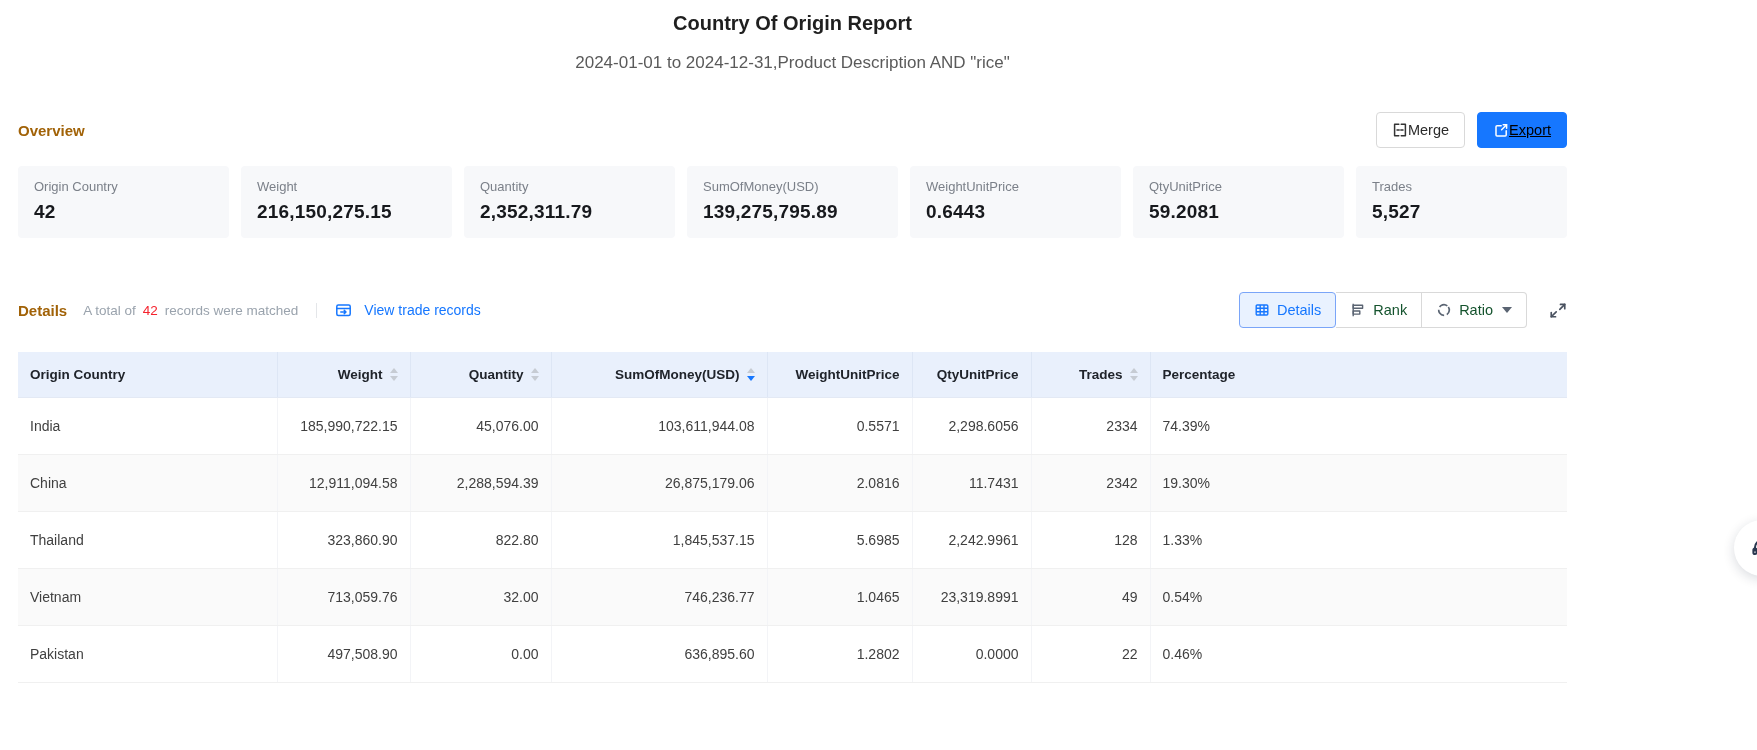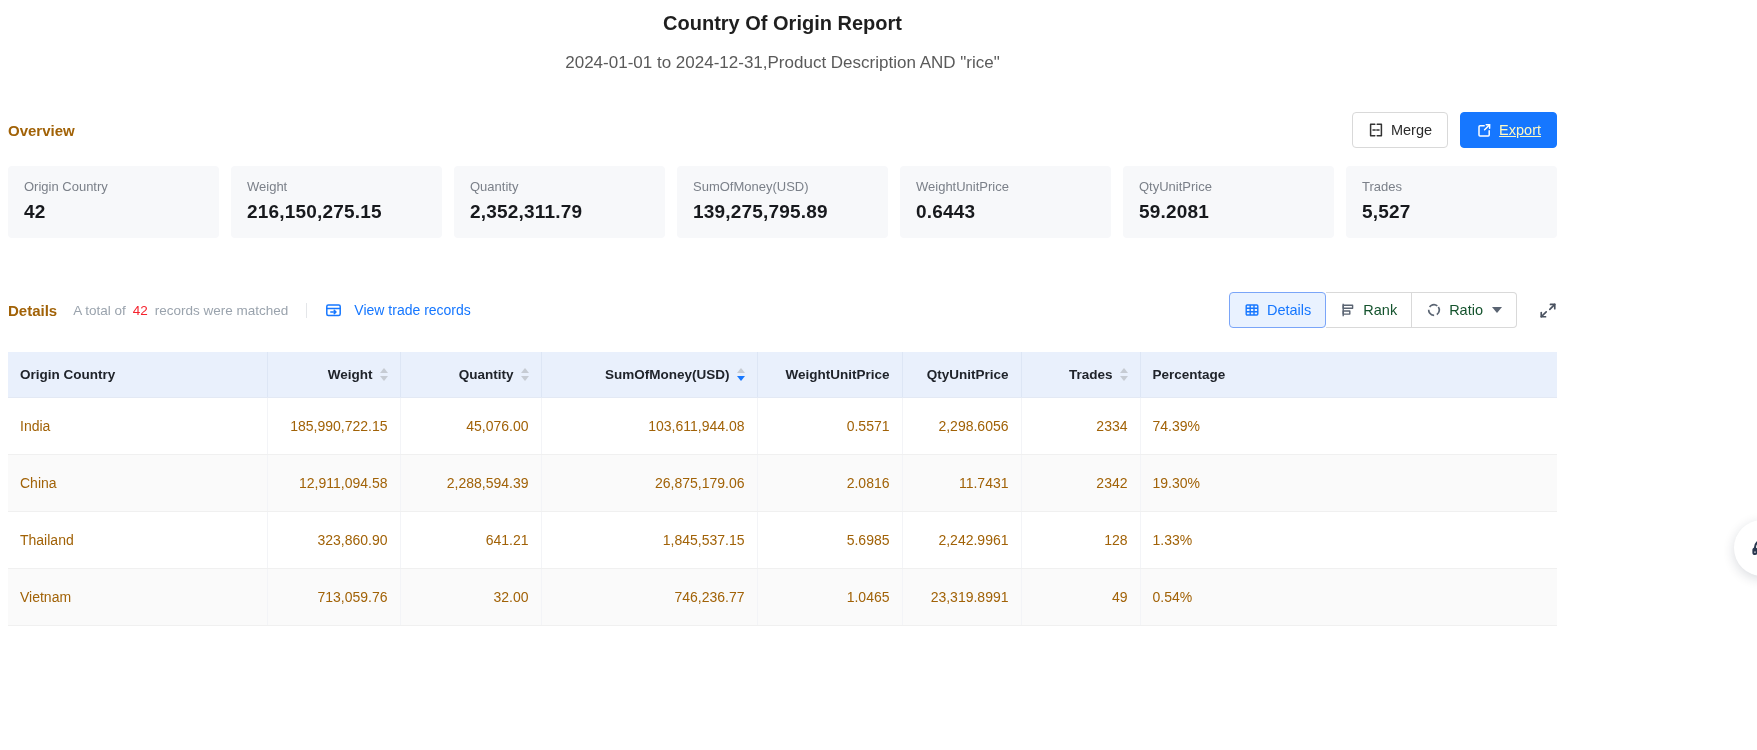--- a/index.html
+++ b/index.html
@@ -5,21 +5,21 @@
   * { box-sizing: border-box; }
   html, body { margin: 0; padding: 0; }
   body {
     width: 1757px; height: 750px;
     background: #fff;
     overflow: hidden;
     position: relative;
     font-family: "Liberation Sans", "DejaVu Sans", sans-serif;
     color: #23272e;
   }
-  .content { margin-left: 8px; width: 1549px; }
+  .content { margin-left: 18px; width: 1549px; }
 
   
   .page-title {
     padding-top: 10px;
     text-align: center;
     font-size: 20px; line-height: 26px;
     font-weight: 600; color: #1f1f1f;
   }
   .page-subtitle {
     margin-top: 16px;
@@ -30,26 +30,26 @@
 
   
   .overview-row {
     margin-top: 38px; height: 36px;
     display: flex; align-items: center; justify-content: space-between;
   }
   .section-heading { font-size: 15px; font-weight: 700; color: #a16207; }
   .btn-cluster { display: flex; gap: 12px; }
   .btn {
     height: 36px; padding: 0 15px;
-    display: inline-flex; align-items: center; gap: 7px;
+    display: inline-flex; align-items: center; gap: 0;
     border-radius: 4px; font-size: 14.5px; font-weight: 500;
     cursor: pointer; user-select: none;
   }
   .btn-merge { background: #fff; border: 1px solid #d9d9d9; color: #2b2b2b; }
-  .btn-export { background: #1677ff; border: 1px solid #1677ff; color: #fef9c3; text-decoration: underline; }
+  .btn-export { background: #1677ff; border: 1px solid #1677ff; color: #000000; text-decoration: underline; }
 
   
   .cards-row { margin-top: 18px; display: flex; gap: 12px; }
   .card {
     flex: 1; height: 72px;
     background: #f7f8fa; border-radius: 4px;
     padding: 13px 16px;
   }
   .card-label { font-size: 13px; color: #7b8089; line-height: 15px; }
   .card-value { margin-top: 7px; font-size: 19px; font-weight: 700; color: #17191d; letter-spacing: .2px; }
@@ -96,21 +96,21 @@
   }
   .report thead th {
     background: #e9f0fc; height: 45px;
     font-weight: 600; color: #20242b; font-size: 13.5px;
     border-right: 1px solid #dde6f5; border-bottom: 1px solid #e3e9f4;
   }
   .report thead th:last-child { border-right: none; }
   .report tbody td {
     height: 57px; background: #fff;
     border-bottom: 1px solid #f0f0f0; border-right: 1px solid #f3f4f7;
-    color: #a16207;
+    color: #404040;
   }
   .report tbody td:last-child { border-right: none; }
   .report tbody tr:nth-child(even) td { background: #fafafa; }
   .al { text-align: left; padding-left: 12px; }
   .ar { text-align: right; padding-right: 12px; }
   .thx { display: flex; align-items: center; gap: 7px; }
   .thx.right { justify-content: flex-end; }
   .carets { display: inline-flex; flex-direction: column; align-items: center; cursor: pointer; }
   .cu {
     width: 0; height: 0;
@@ -347,36 +347,46 @@
         <td class="ar">2,288,594.39</td>
         <td class="ar">26,875,179.06</td>
         <td class="ar">2.0816</td>
         <td class="ar">11.7431</td>
         <td class="ar">2342</td>
         <td class="al">19.30%</td>
       </tr>
       <tr>
         <td class="al">Thailand</td>
         <td class="ar">323,860.90</td>
-        <td class="ar">641.21</td>
+        <td class="ar">822.80</td>
         <td class="ar">1,845,537.15</td>
         <td class="ar">5.6985</td>
         <td class="ar">2,242.9961</td>
         <td class="ar">128</td>
         <td class="al">1.33%</td>
       </tr>
       <tr>
         <td class="al">Vietnam</td>
         <td class="ar">713,059.76</td>
         <td class="ar">32.00</td>
         <td class="ar">746,236.77</td>
         <td class="ar">1.0465</td>
         <td class="ar">23,319.8991</td>
         <td class="ar">49</td>
         <td class="al">0.54%</td>
+      </tr>
+      <tr>
+        <td class="al">Pakistan</td>
+        <td class="ar">497,508.90</td>
+        <td class="ar">0.00</td>
+        <td class="ar">636,895.60</td>
+        <td class="ar">1.2802</td>
+        <td class="ar">0.0000</td>
+        <td class="ar">22</td>
+        <td class="al">0.46%</td>
       </tr>
     </tbody>
   </table>
 
 </div>
 
 <div class="float-help">
   <span style="display:inline-flex">
     <svg width="26" height="26" viewBox="0 0 20 20" fill="none" stroke="#2a3850" stroke-width="1.6" stroke-linecap="round" stroke-linejoin="round">
       <path d="M4.6 12 V9.6 a5.4 5.4 0 0 1 10.8 0 V12"></path>

